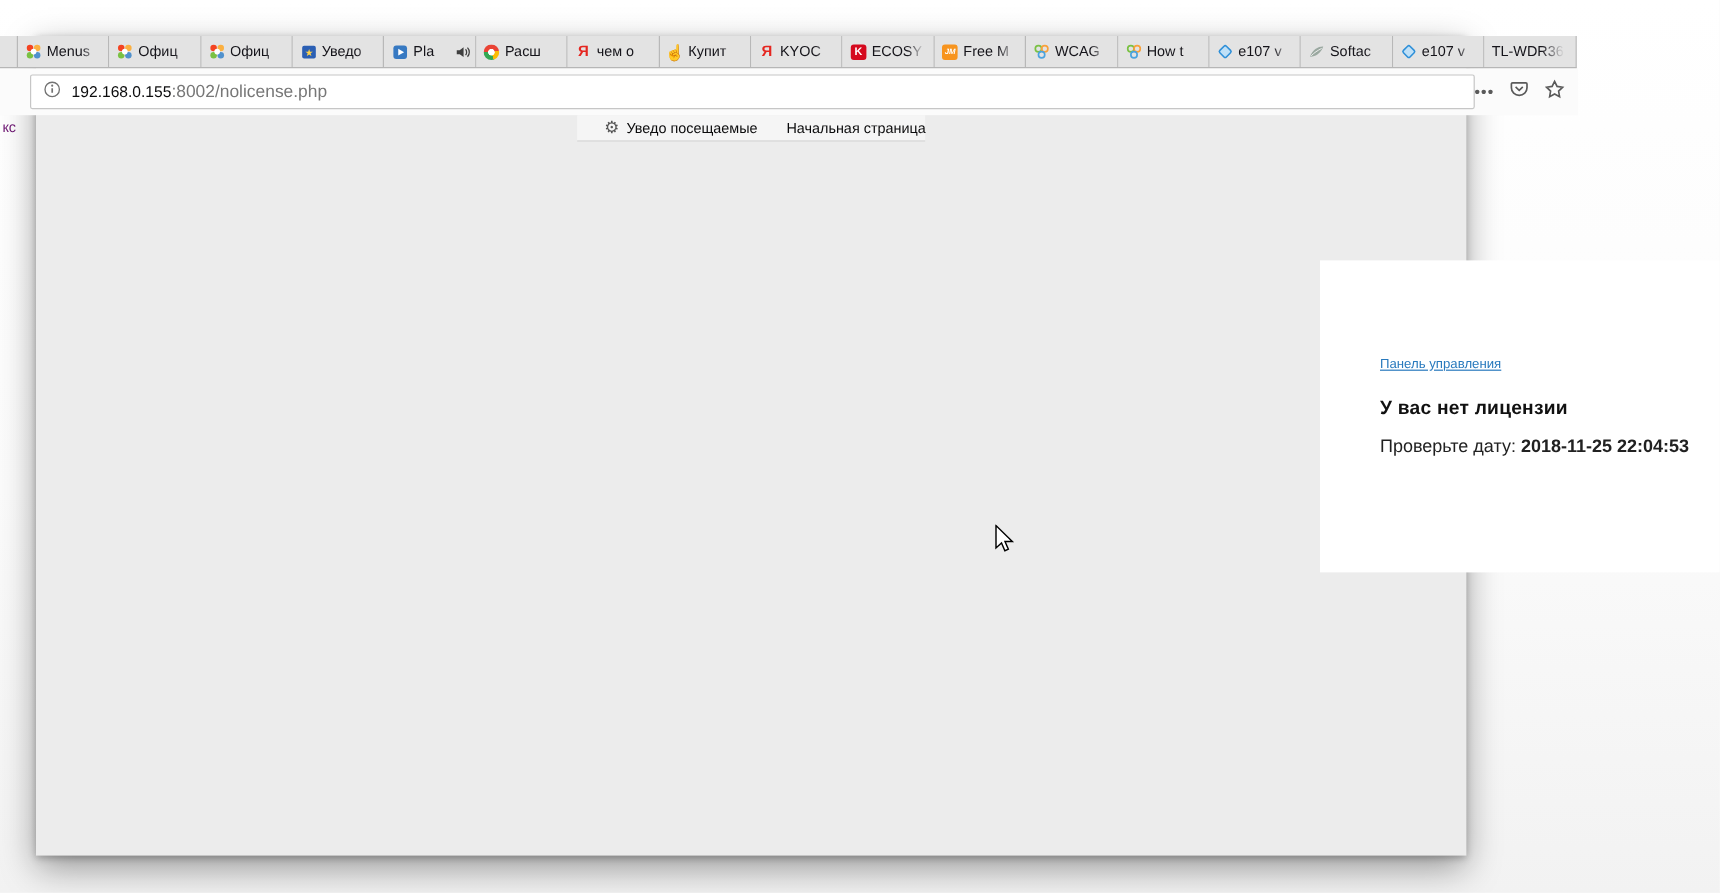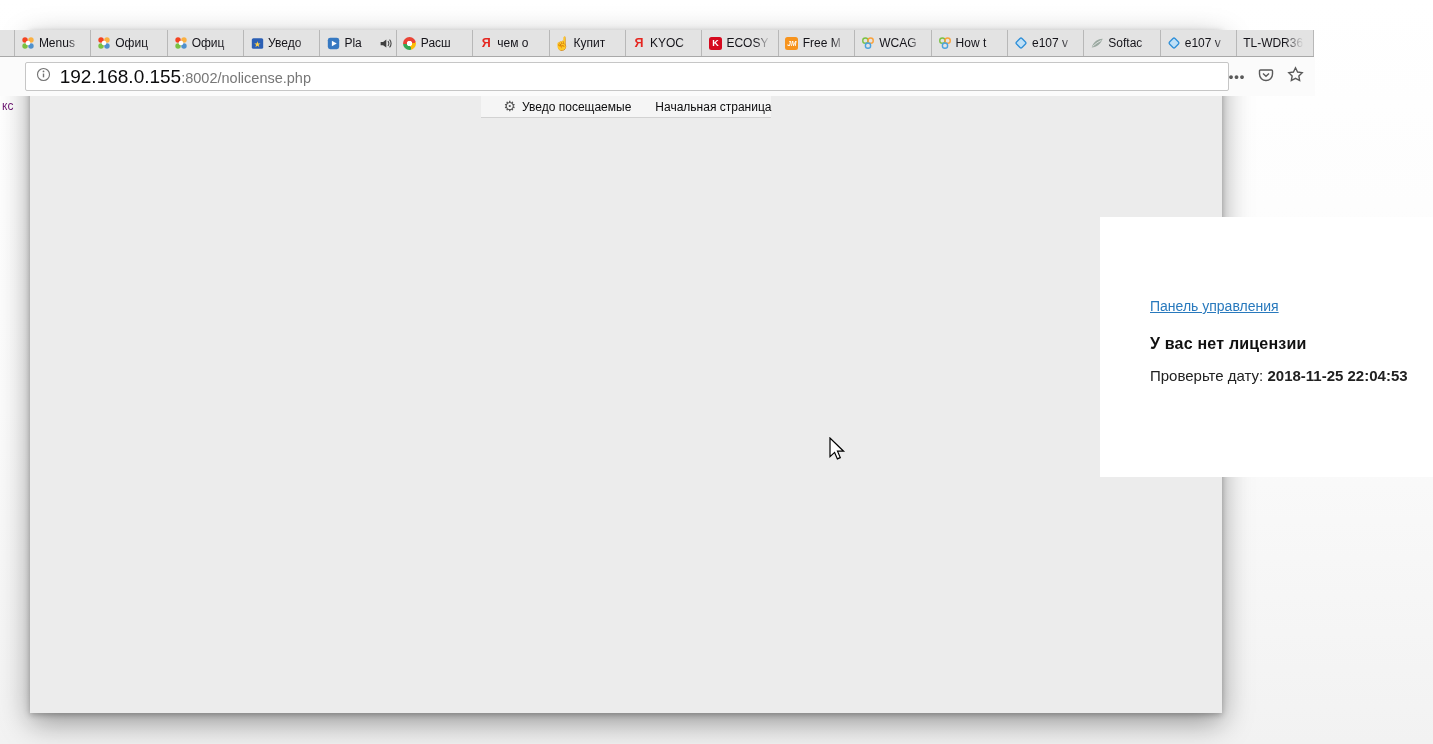--- a/index.html
+++ b/index.html
@@ -28,42 +28,42 @@
     -webkit-mask-image:linear-gradient(to right,#000 62%,transparent 92%);
     mask-image:linear-gradient(to right,#000 62%,transparent 92%); }
   .tab .audio { flex:none; width:13px; height:13px; }
 
   
   .navbar { height:39px; flex:none; background:#fbfbfb; display:flex; align-items:center;
     padding-left:88px; }
   .urlbar { flex:none; width:1204px; height:29px; background:#fff;
     border:1px solid #c6c6c6; border-radius:2px; display:flex; align-items:center;
     padding:0 10px; gap:9px; }
-  .urlbar .host { font-size:19px; color:#0c0c0d; }
+  .urlbar .host { font-size:13px; color:#0c0c0d; }
   .urlbar .rest { font-size:14.5px; color:#777; }
   .nav-icons { margin-left:auto; display:flex; align-items:center; gap:13px;
     padding-right:11px; }
   .dots { color:#5a5a5a; font-size:13px; letter-spacing:1px; font-weight:bold; }
 
   
   .bookbar { height:22px; flex:none; background:#f5f5f5; border-bottom:1px solid #d2d2d2;
     display:flex; align-items:center; padding-left:23px; gap:18px; }
   .bm { display:flex; align-items:center; gap:6px; font-size:12px; color:#0c0c0d; }
   .gear-glyph { font-size:14px; color:#555; line-height:1; }
   .ff-ball { width:15px; height:15px; border-radius:50%;
     background:
       radial-gradient(circle at 40% 42%, #3f9ce0 0 31%, #1f6fc0 38%, rgba(0,0,0,0) 40%),
       conic-gradient(from 120deg, #f57c00, #e64a19, #ff9800, #ffb300, #f57c00); }
 
   
   .content { flex:1 1 auto; position:relative; background:#ececec; }
   .card { position:absolute; left:474px; top:99px; width:651px; height:260px;
     background:#ffffff; padding:61px 50px; color:#212121; }
   .card a { color:#2879bd; text-decoration:underline; cursor:pointer; }
-  .panel-link { display:inline-block; font-size:14px;margin-top:20px; }
+  .panel-link { display:inline-block; font-size:11px;margin-top:20px; }
   .card h1 { margin-top:20px; font-size:16px; font-weight:bold; color:#111;
     letter-spacing:.2px; }
   .dateline { margin-top:14px; font-size:15px; }
   .dateline b { font-weight:bold; }
   .card ul { margin-top:12px; padding-left:31px; }
   .card li { font-size:15px; line-height:17.5px; }
   .mono-it { font-style:italic; }
 
   
   .sq { display:inline-flex; width:13px; height:13px; border-radius:2.5px;

